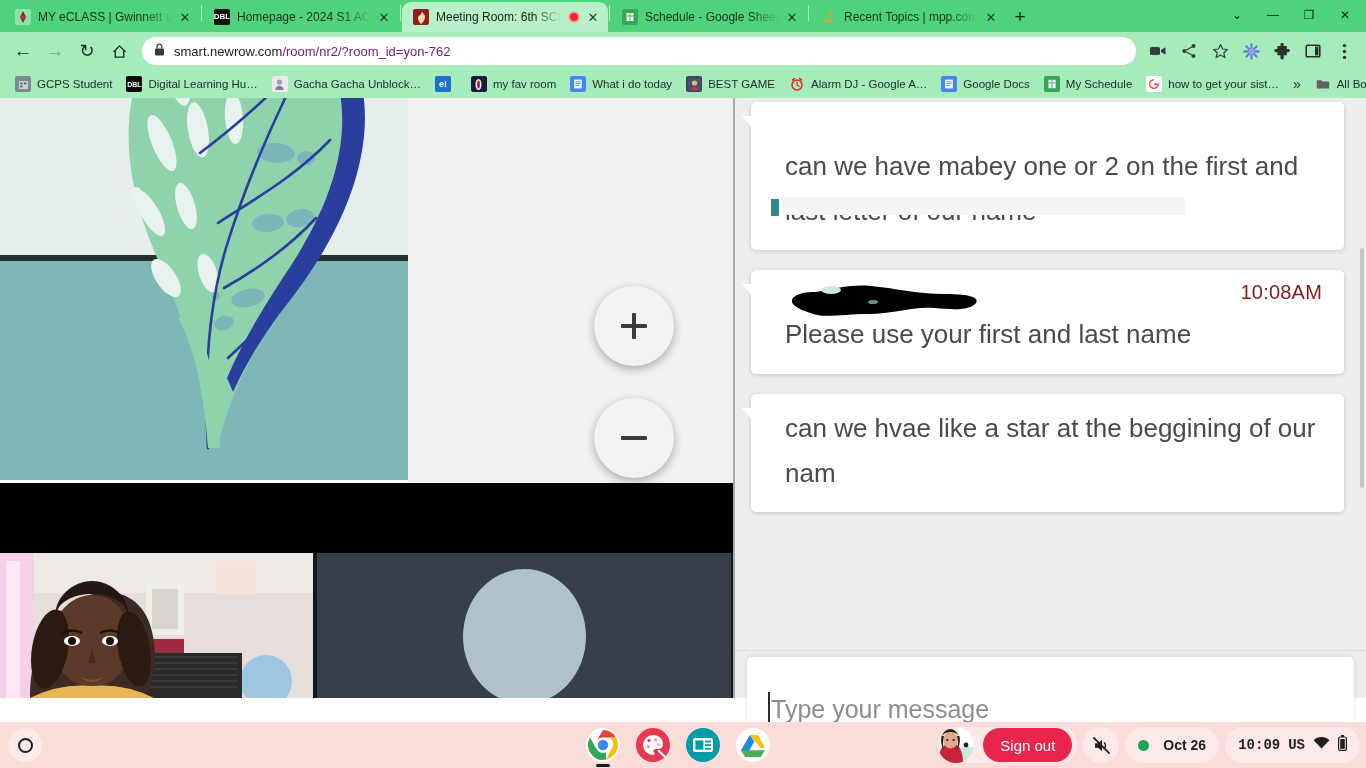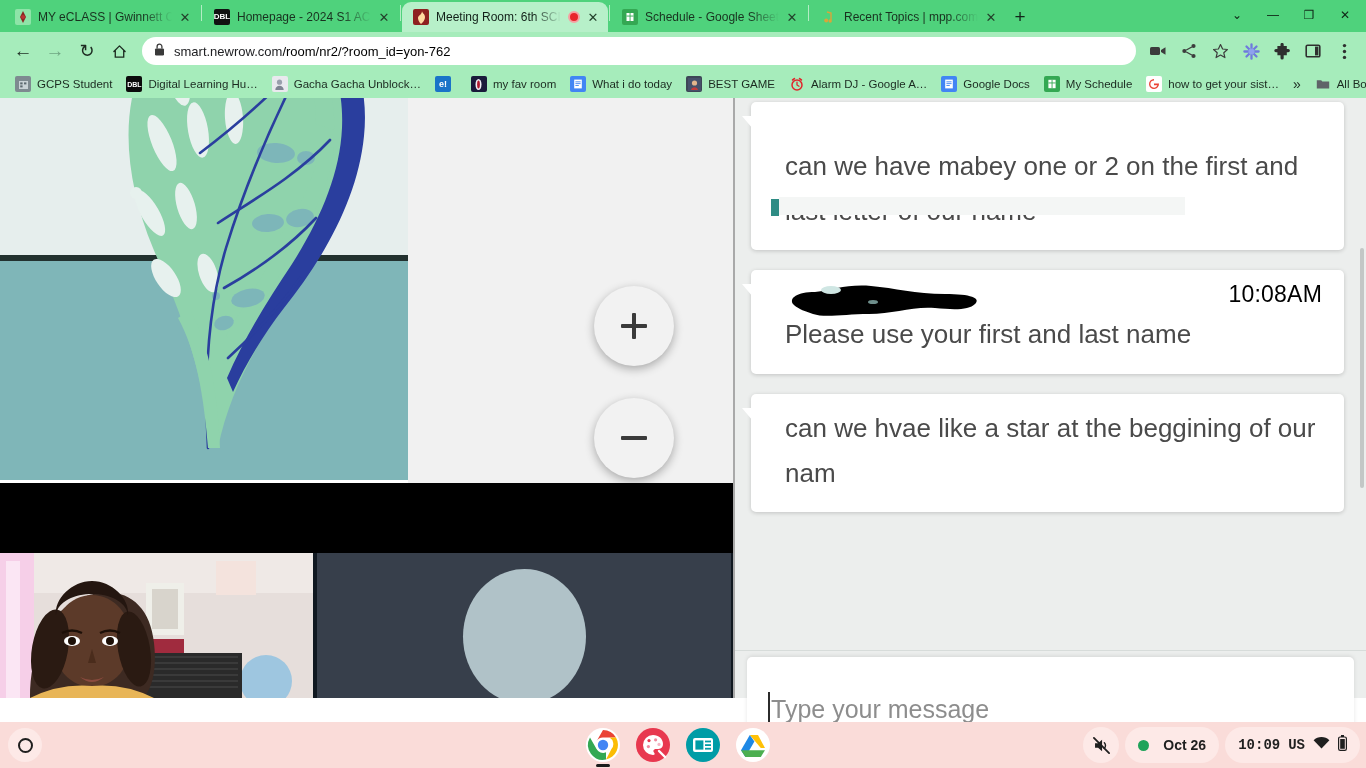--- a/index.html
+++ b/index.html
@@ -46,21 +46,21 @@
 
   .toolbar { height: 38px; background: #a6ecbb; display: flex; align-items: center; padding: 0 8px; gap: 2px;}
   .navbtn { width: 30px; height: 30px; display:flex; align-items:center; justify-content:center;
             font-size: 15px; color: #1d2b21; }
   .navbtn.disabled { color: #6fa682; }
   .omnibox {
     flex: 1 1 auto; height: 28px; background: #ffffff; border-radius: 14px;
     display: flex; align-items: center; padding: 0 12px; gap: 9px; margin: 0 6px;
     font-size: 13px; color: #202124; overflow: hidden; white-space: nowrap;
   }
-  .omnibox .url-dim { color: #000000; }
+  .omnibox .url-dim { color: #701a75; }
   .tb-icons { display: flex; align-items: center; gap: 3px; }
   .tb-icon { width: 28px; height: 28px; display:flex;align-items:center;justify-content:center;}
 
   .bookmarks { height: 28px; background: #a6ecbb; display: flex; align-items: center;
                padding: 0 8px; gap: 0px; font-size: 11.5px; color: #1b2a20; overflow: hidden;}
   .bm { display: flex; align-items: center; gap: 6px; padding: 3px 7px; white-space: nowrap; flex: 0 0 auto;}
   .bm .bmico { width: 16px; height: 16px; flex: 0 0 16px; border-radius: 2px;
                display:flex;align-items:center;justify-content:center; font-size:9px; overflow:hidden;}
   .bm-overflow { margin-left: auto; display:flex; align-items:center; gap: 0;}
 
@@ -96,21 +96,21 @@
   .msg { background: #ffffff; border-radius: 5px; box-shadow: 0 1px 4px rgba(0,0,0,.18);
          margin-bottom: 20px; padding: 10px 22px 16px 34px; position: relative; }
   .msg:before {
     content:""; position:absolute; left:-9px; top: 14px;
     border-top: 0 solid transparent; border-bottom: 13px solid transparent;
     border-right: 11px solid #ffffff;
   }
   .msg-head { display: flex; align-items: flex-start; justify-content: space-between; min-height: 30px;}
   .msg-name { position: relative; height: 30px; flex: 0 0 auto;}
   .msg-name .redact { display:block; }
-  .msg-time { font-size: 23px; color: #000000; font-weight: 300; letter-spacing: .2px; padding-top:1px;}
+  .msg-time { font-size: 20px; color: #7f1d1d; font-weight: 300; letter-spacing: .2px; padding-top:1px;}
   .msg-body { font-size: 26px; line-height: 1.74; color: #4a4a4a; font-weight: 300; margin-top: 2px;}
   .msg.clipped { margin-top: -34px; padding-top: 40px; }
   .name-sliver { position: absolute; left: 36px; top: 101px; width: 8px; height: 17px; background: #2e8c84; z-index: 5;}
   .sliver-bg { position:absolute; left: 44px; top: 99px; width: 406px; height: 18px; background: #f4f6f5; z-index: 4;}
 
   .chat-input-wrap { position: absolute; left: 0; bottom: 0; width: 631px; height: 48px;
                      border-top: 1px solid #d7dcda; background: #eceeed; padding: 6px 12px 0 12px;}
   .chat-input { width: 607px; height: 70px; background: #ffffff; border-radius: 5px 5px 0 0;
                 box-shadow: 0 -1px 4px rgba(0,0,0,.10); position: relative; }
   .chat-input .ph { position: absolute; left: 24px; top: 38px; font-size: 25px; color: #8d8d8d; font-weight: 300; font-style: normal;}
@@ -600,20 +600,38 @@
         <path d="M14.8 8 L23 8 L30 21 L25.8 21 Z" fill="#ffc107"></path>
         <path d="M14.8 8 L6 23.2 L10.4 30 L19.4 14.6 Z" fill="#1e88e5"></path>
         <path d="M6 23.2 L30 23.2 L25.8 30 L10.4 30 Z" fill="#4caf50"></path>
         <path d="M14.8 8 L23 8 L14.6 22.4 L6 23.2 Z" fill="#2196f3" opacity="0"></path>
         <path d="M18.2 13.6 L23.6 23.2 L12.8 23.2 Z" fill="#fff" opacity="0"></path>
       </svg>
     </div>
   </div>
 
   <div class="tray">
+    <div class="tray-pill" style="padding:0 5px 0 0; gap:9px;">
+      <div class="tray-avatar">
+        <svg width="36" height="36" viewBox="0 0 36 36">
+          <rect width="36" height="36" fill="#f0ece8"></rect>
+          <rect x="20" y="0" width="16" height="20" fill="#ffffff"></rect>
+          <path d="M20 22 q8 -6 16 0 v14 H20 Z" fill="#cfe6dc"></path>
+          <path d="M0 36 C0 24 5 16 13 16 C21 16 25 24 25 36 Z" fill="#c8243e"></path>
+          <ellipse cx="12.5" cy="13" rx="7.5" ry="8.5" fill="#e0a98a"></ellipse>
+          <path d="M4 11 C4 3 21 3 21 11 C21 6 16 2 12.5 2 C9 2 4 5 4 11 Z" fill="#2b1c16"></path>
+          <path d="M3.6 9 C2 16 5 22 6 22 C4 16 5.4 11 6 9 Z" fill="#2b1c16"></path>
+          <path d="M21.4 9 C23 16 20 22 19 22 C21 16 19.6 11 19 9 Z" fill="#2b1c16"></path>
+          <circle cx="9.4" cy="13" r="1.1" fill="#2a1a14"></circle>
+          <circle cx="15.6" cy="13" r="1.1" fill="#2a1a14"></circle>
+          <circle cx="28" cy="18" r="2.4" fill="#1f1f1f"></circle>
+        </svg>
+      </div>
+      <div class="signout">Sign out</div>
+    </div>
 
     <div class="tray-icon-pill">
       <svg width="19" height="19" viewBox="0 0 20 20">
         <path d="M3.2 7.6 h3.2 L10.6 4 v12 L6.4 12.4 H3.2 Z" fill="#1f1f1f"></path>
         <path d="M13 7 C14.6 8.6 14.6 11.4 13 13" stroke="#1f1f1f" stroke-width="1.5" fill="none" stroke-linecap="round"></path>
         <path d="M2 2 L18 18" stroke="#1f1f1f" stroke-width="1.9" stroke-linecap="round"></path>
       </svg>
     </div>
 
     <div class="tray-pill" style="gap:14px;">

